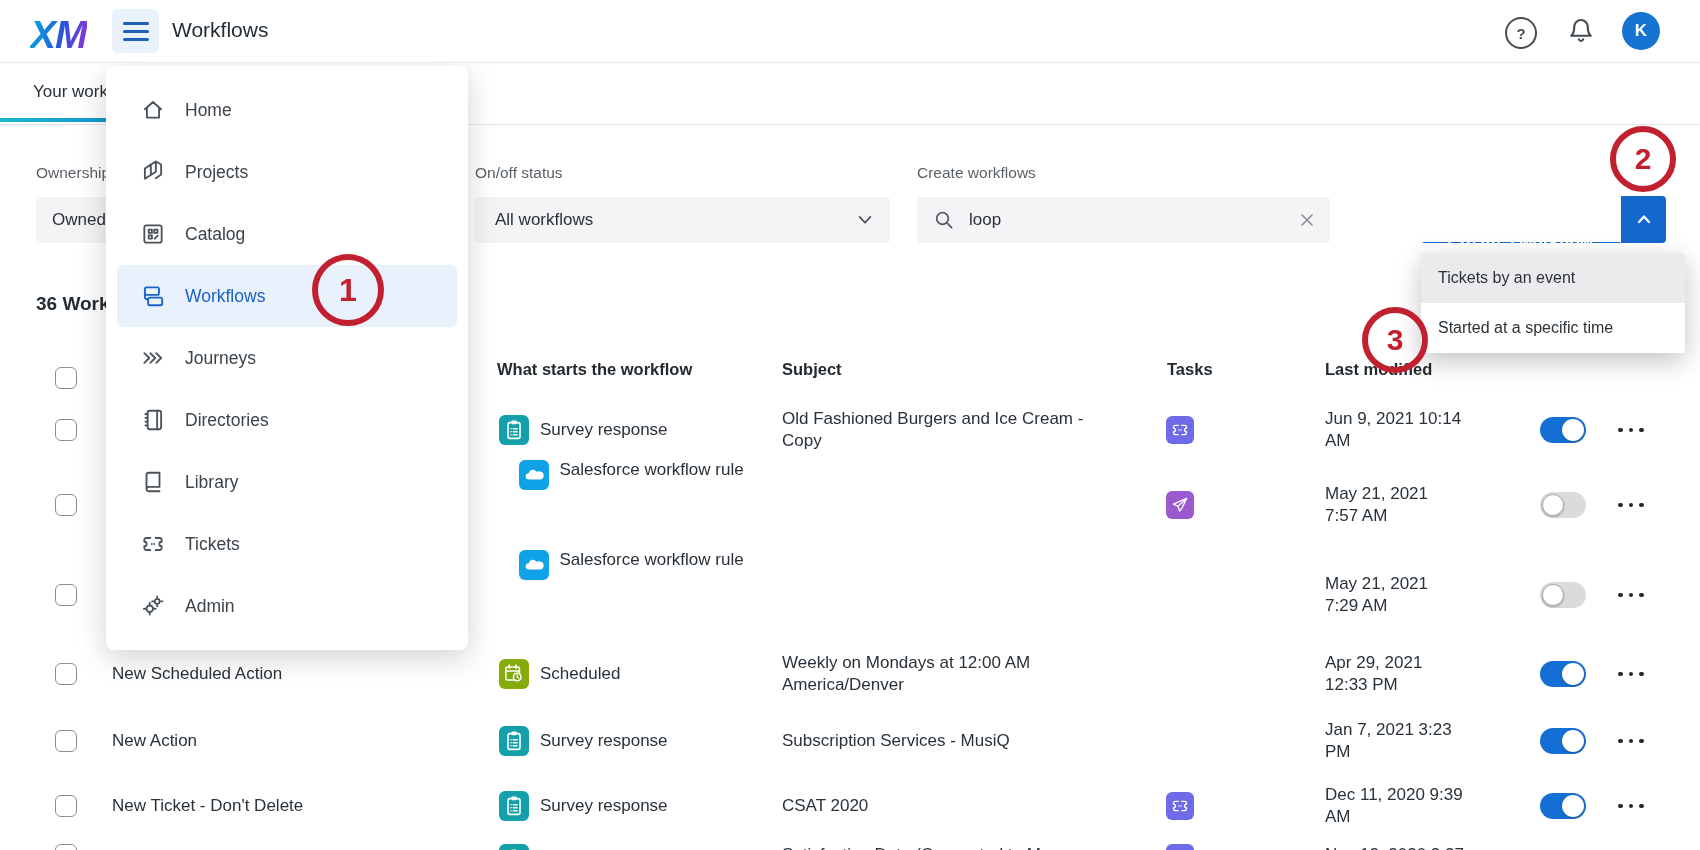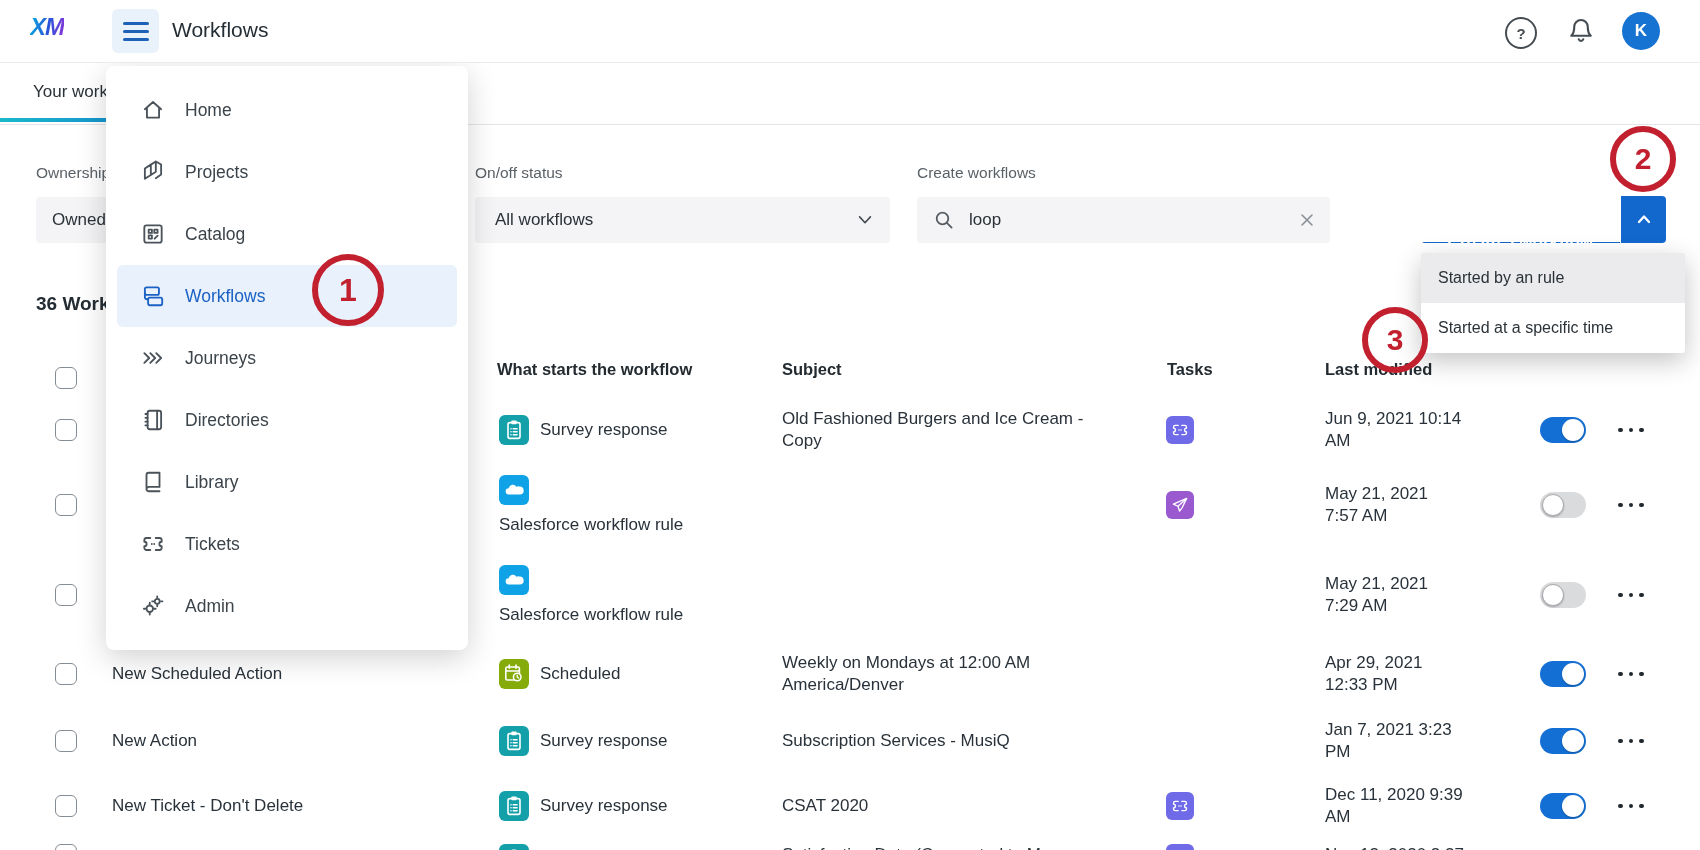--- a/index.html
+++ b/index.html
@@ -2,21 +2,21 @@
 <html><head>
 <meta charset="utf-8">
 <style>
   html,body{margin:0;padding:0;background:#fff;}
   .page{position:relative;width:1700px;height:850px;overflow:hidden;
         font-family:"Liberation Sans","DejaVu Sans",sans-serif;color:#2a333a;background:#fff;}
 
   
   .topbar{position:absolute;left:0;top:0;width:1700px;height:62px;background:#fff;
           border-bottom:1px solid #e8eaec;z-index:30;}
-  .xm-logo{position:absolute;left:30px;top:13px;font-size:24px;font-weight:bold;font-style:italic;
+  .xm-logo{position:absolute;left:30px;top:13px;font-size:39px;font-weight:bold;font-style:italic;
            letter-spacing:-1px;background:linear-gradient(100deg,#06a7e0 5%,#2b52d8 55%,#8338d8 95%);
            -webkit-background-clip:text;background-clip:text;color:transparent;}
   .hamburger{position:absolute;left:112px;top:9px;width:47px;height:44px;background:#e9f1fb;
              border-radius:6px;display:flex;flex-direction:column;justify-content:center;
              align-items:center;gap:5px;cursor:pointer;}
   .hamburger i{display:block;width:26px;height:3px;background:#1d60b5;border-radius:2px;}
   .app-title{position:absolute;left:172px;top:18px;font-size:21px;font-weight:500;color:#252e35;}
   .help-icon{position:absolute;left:1505px;top:17px;width:28px;height:28px;border:2px solid #454c52;
              border-radius:50%;display:flex;align-items:center;justify-content:center;
              font-size:15px;font-weight:bold;color:#454c52;cursor:pointer;}
@@ -64,21 +64,21 @@
   .checkbox{width:22px;height:22px;background:#fff;border:1.6px solid #858c93;border-radius:6px;
             box-sizing:border-box;cursor:pointer;flex:none;}
   .thead .checkbox{position:absolute;left:55px;top:37px;}
 
   .trow{position:absolute;left:0;width:1700px;border-bottom:1px solid #ededef;z-index:1;background:#fff;}
   .trow:last-child{border-bottom:none;}
   .cell{position:absolute;top:0;height:100%;display:flex;align-items:center;}
   .c-check{left:55px;width:24px;}
   .c-name{left:112px;width:360px;font-size:17px;color:#29323a;}
   .c-start{left:499px;width:265px;gap:11px;font-size:17px;color:#29323a;}
-  .c-start.stacked{flex-direction:column;align-items:flex-start;justify-content:center;gap:10px;}
+  .c-start.stacked{flex-direction:row;align-items:flex-start;justify-content:center;gap:10px;}
   .c-subject{left:782px;width:330px;font-size:17px;color:#29323a;line-height:1.27;}
   .c-tasks{left:1166px;width:120px;gap:8px;}
   .c-date{left:1325px;width:140px;font-size:17px;color:#29323a;line-height:1.3;}
   .c-toggle{left:1540px;width:50px;}
   .c-dots{left:1618px;width:44px;gap:6px;justify-content:flex-start;cursor:pointer;}
   .trow.partial .cell{align-items:flex-start;padding-top:6px;box-sizing:border-box;}
 
   .badge{border-radius:6px;flex:none;display:flex;align-items:center;justify-content:center;}
   .badge.start{width:30px;height:30px;}
   .badge.task{width:28px;height:28px;border-radius:6px;cursor:pointer;}
@@ -158,21 +158,21 @@
     <div class="create-caret">
       <span>
         <svg viewBox="0 0 22 22" width="22" height="22">
             <polyline points="6,13 11,7.5 16,13" fill="none" stroke="#fff" stroke-width="2.3" stroke-linecap="round" stroke-linejoin="round"></polyline>
           </svg>
       </span>
     </div>
   </div>
 
   <div class="create-menu" id="create-menu">
-      <div class="cm-item hl">Started by an rule</div>
+      <div class="cm-item hl">Tickets by an event</div>
       <div class="cm-item">Started at a specific time</div>
     </div>
 
   <div class="count-heading">36 Workflows</div>
   <div class="thead">
     <span class="checkbox"></span>
     <span class="th" style="left:497px;">What starts the workflow</span>
     <span class="th" style="left:782px;">Subject</span>
     <span class="th" style="left:1167px;">Tasks</span>
     <span class="th" style="left:1325px;">Last modified</span>

